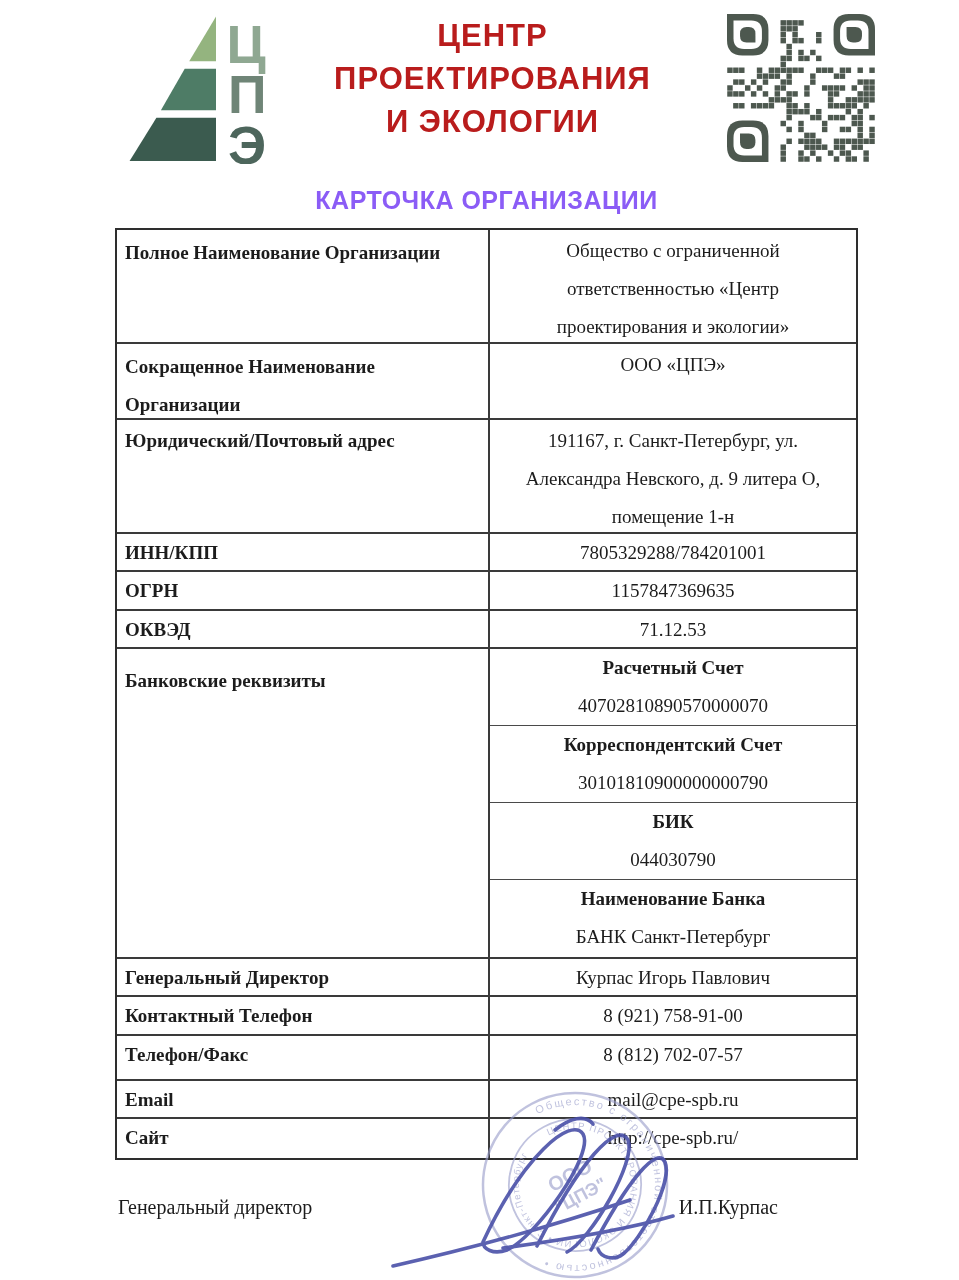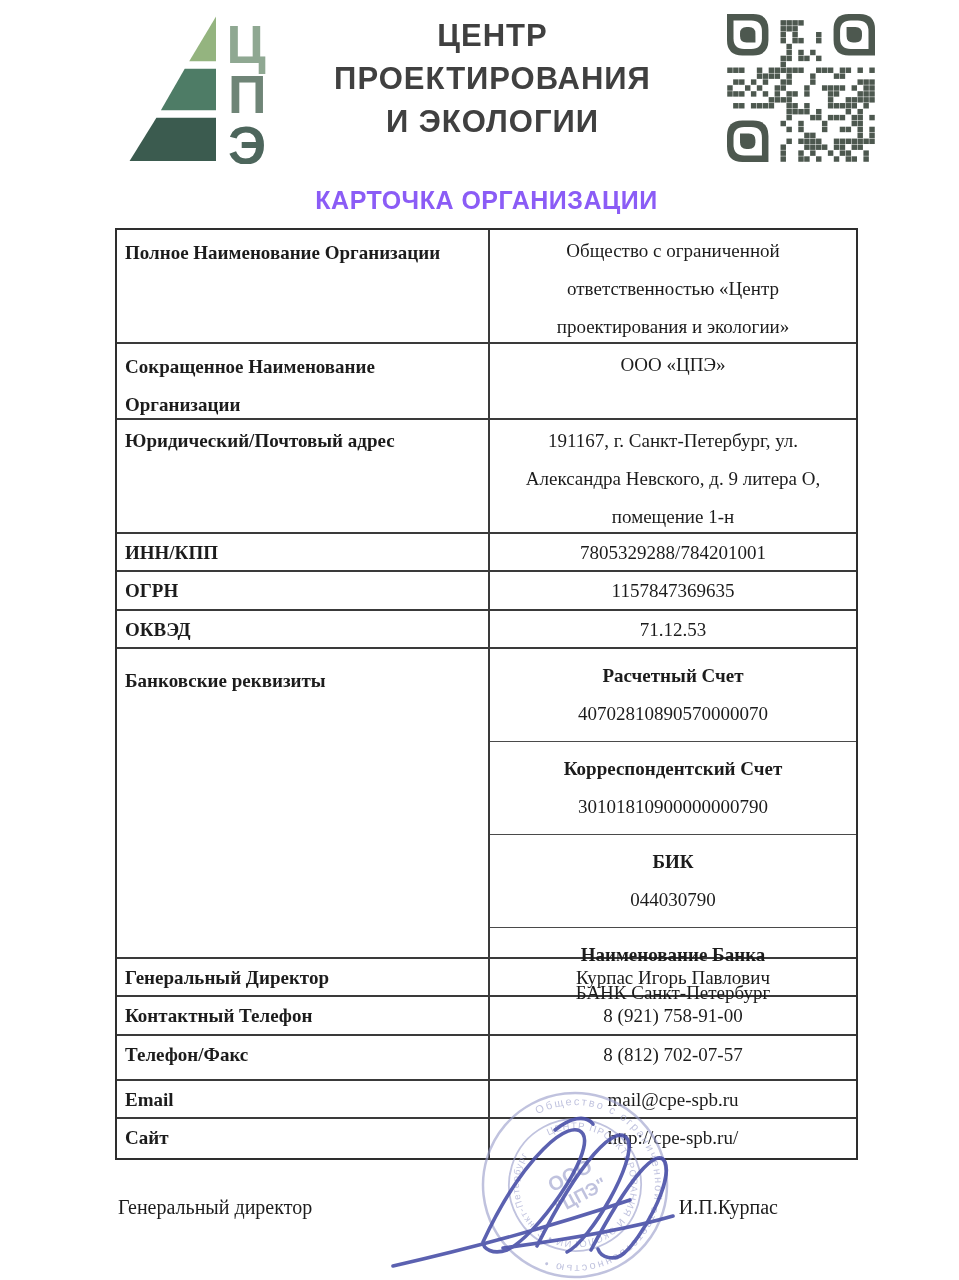--- a/index.html
+++ b/index.html
@@ -8,21 +8,21 @@
     position:relative; width:959px; height:1280px; margin:0 auto; background:#ffffff; overflow:hidden;
   }
 
   
   .header { position:absolute; top:0; left:0; width:100%; height:175px; }
   .logo { position:absolute; left:128px; top:12px; width:185px; height:152px; }
   .org-title {
     position:absolute; left:270px; top:14px; width:445px;
     text-align:center; font-family:"Liberation Sans", sans-serif;
     font-weight:bold; font-size:31px; line-height:43px; letter-spacing:1px;
-    color:#404040;
+    color:#b91c1c;
   }
   .qr { position:absolute; left:727px; top:14px; width:148px; height:148px; }
 
   
   .doc-title {
     position:absolute; top:186px; left:115px; width:743px; text-align:center;
     font-family:"Liberation Sans", sans-serif; font-weight:bold;
     font-size:25px; letter-spacing:0.5px; color:#8b5cf6;
   }
 
@@ -35,21 +35,21 @@
   .trow { display:flex; border-bottom:2px solid #3a3a3a; }
   .trow:last-child { border-bottom:none; }
   .tlabel {
     width:373px; flex:0 0 373px; border-right:2px solid #3a3a3a;
     font-weight:bold; padding:0 8px; line-height:38px;
   }
   .tvalue {
     flex:1; text-align:center; line-height:38px; padding:0 14px;
   }
   .subrows { flex:1; display:flex; flex-direction:column; }
-  .subrow { border-bottom:1.5px solid #4a4a4a; text-align:center; line-height:38px; padding:8px 14px; }
+  .subrow { border-bottom:1.5px solid #4a4a4a; text-align:center; line-height:38px; padding:0 14px; }
   .subrow:last-child { border-bottom:none; }
   .subrow .sub-title { font-weight:bold; }
 
   
   .footer {
     position:absolute; top:1196px; left:118px; width:660px;
     display:flex; justify-content:space-between; font-size:20px;
   }
 
   

